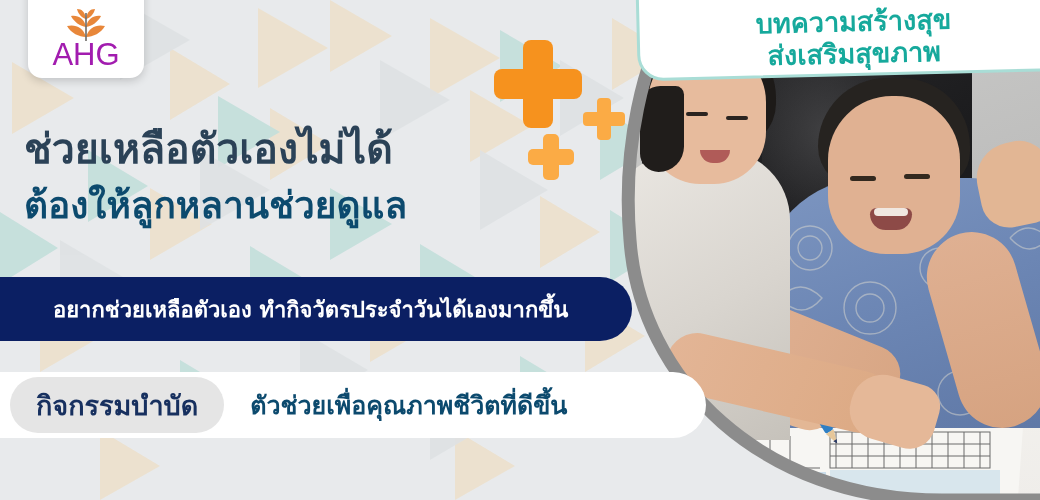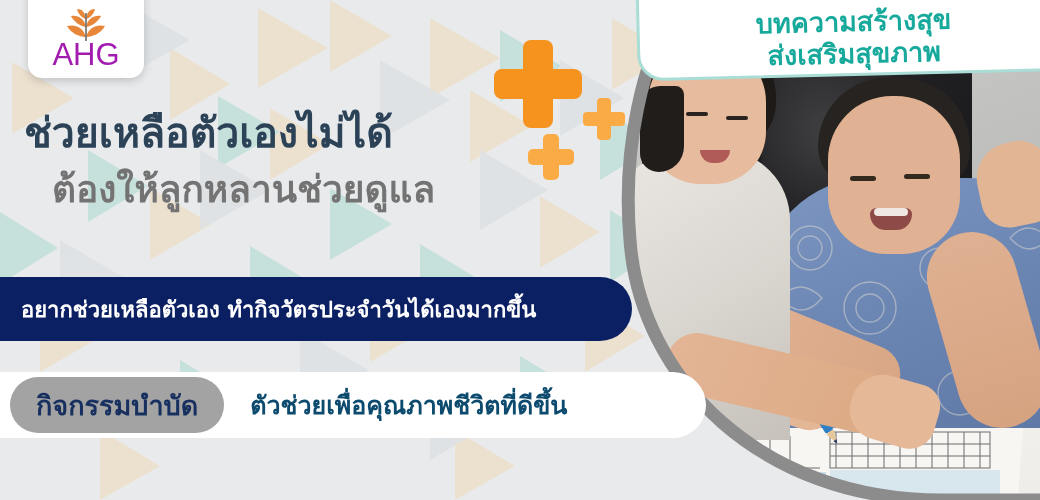--- a/index.html
+++ b/index.html
@@ -189,56 +189,56 @@
 
   .cross-mid { left:583px; top:98px; width:42px; height:42px; }
   .cross-mid .v { left:14px; top:0; width:14px; height:42px; background:#fbab45; border-radius:4px; }
   .cross-mid .h { left:0; top:14px; width:42px; height:14px; background:#fbab45; border-radius:4px; }
 
   .cross-sm { left:528px; top:134px; width:46px; height:46px; }
   .cross-sm .v { left:15px; top:0; width:16px; height:46px; background:#fbab45; border-radius:5px; }
   .cross-sm .h { left:0; top:15px; width:46px; height:16px; background:#fbab45; border-radius:5px; }
 
   
-  .headline { position:absolute; left:24px; top:108px; z-index:6; }
+  .headline { position:absolute; left:24px; top:124px; z-index:6; }
   .hl-1 {
     color:#2b4257; font-size:41px; font-weight:bold;
     line-height:1.26; white-space:nowrap;
   }
   .hl-2 {
-    color:#737373; font-size:37px; font-weight:bold;
-    line-height:1.32; white-space:nowrap; margin-top:6px;margin-left:28px;
+    color:#0c4a6e; font-size:37px; font-weight:bold;
+    line-height:1.32; white-space:nowrap; margin-top:6px;
   }
 
   
   .navy-bar {
     position:absolute; left:0; top:277px;
     width:632px; height:64px;
     background:#0b1f63;
     border-radius:0 34px 34px 0;
     z-index:6;
     display:flex; align-items:center;
   }
   .navy-text {
     color:#ffffff; font-size:22px; font-weight:bold;
-    padding-left:21px; white-space:nowrap;
+    padding-left:53px; white-space:nowrap;
   }
 
   
   .white-band {
     position:absolute; left:0; top:372px;
     width:706px; height:66px;
     background:#ffffff;
     border-radius:0 34px 34px 0;
     z-index:6;
     display:flex; align-items:center;
   }
   .orange-pill {
     margin-left:10px;
-    background:#a3a3a3;
+    background:#e5e5e5;
     border-radius:30px;
     height:56px;
     padding:0 26px;
     display:flex; align-items:center; justify-content:center;text-align:right;
   }
   .orange-pill-text {
     color:#17305f; font-size:27px; font-weight:bold; white-space:nowrap;
   }
   .band-tail {
     margin-left:26px;

